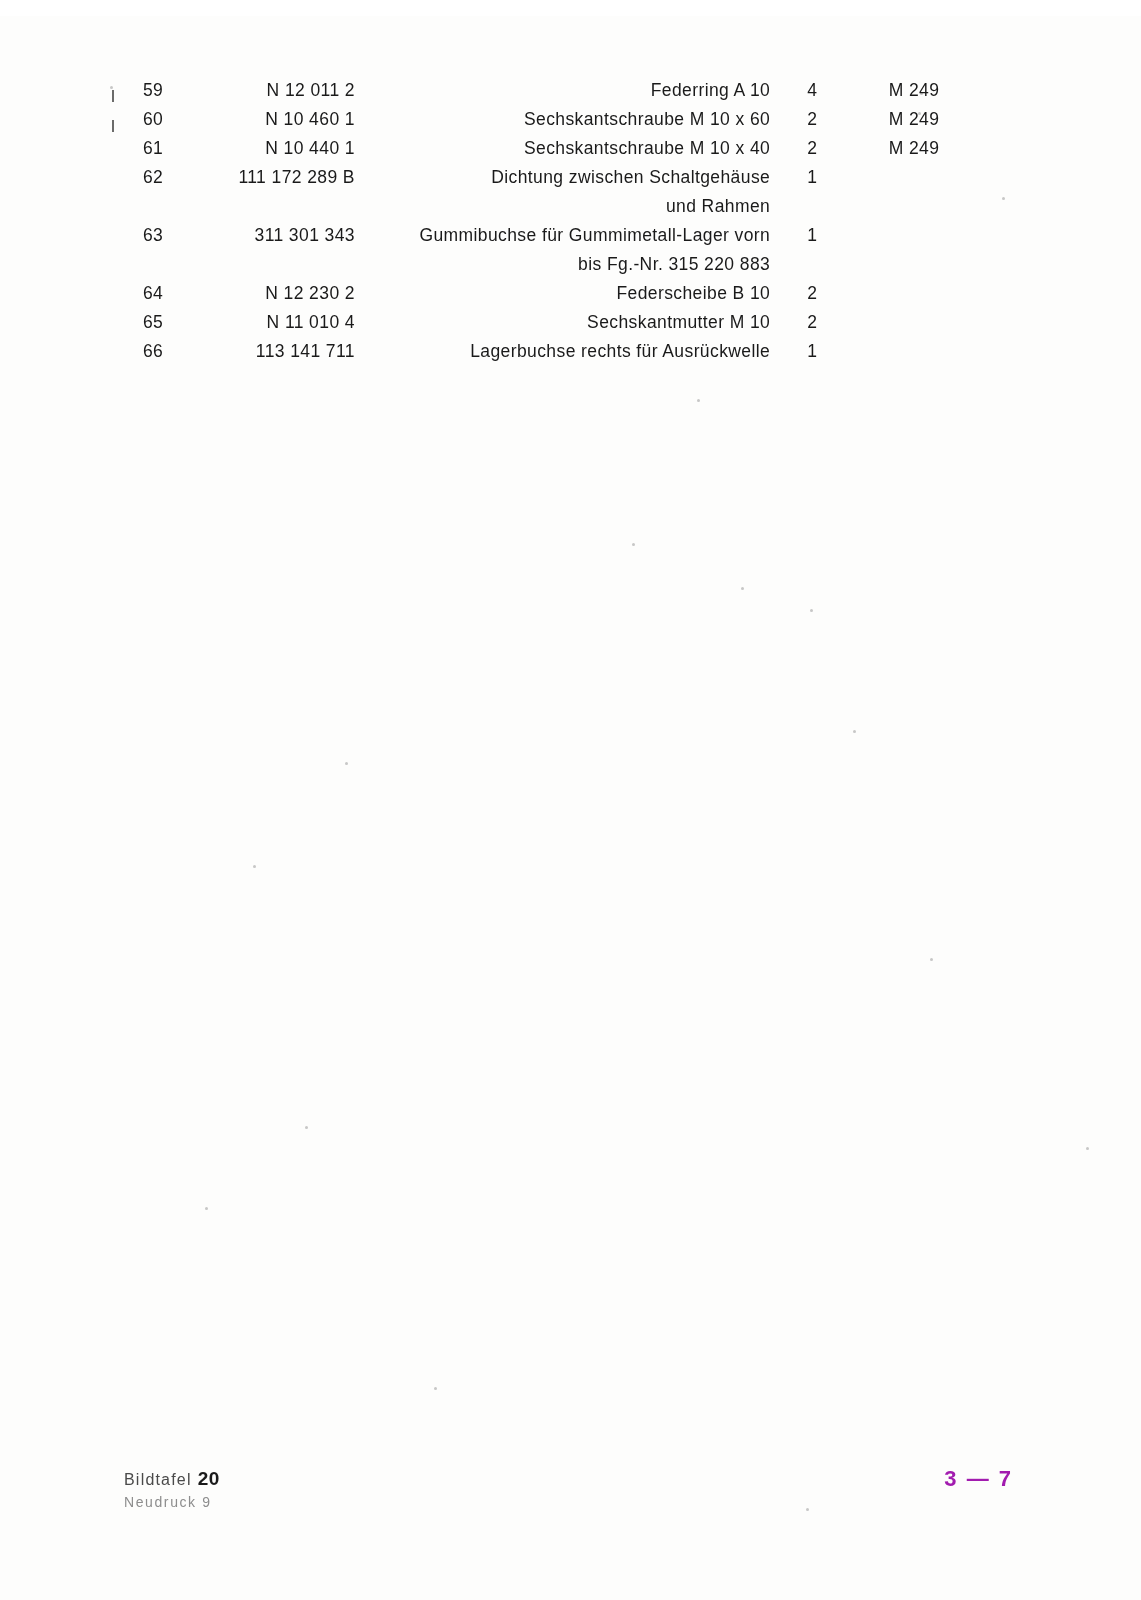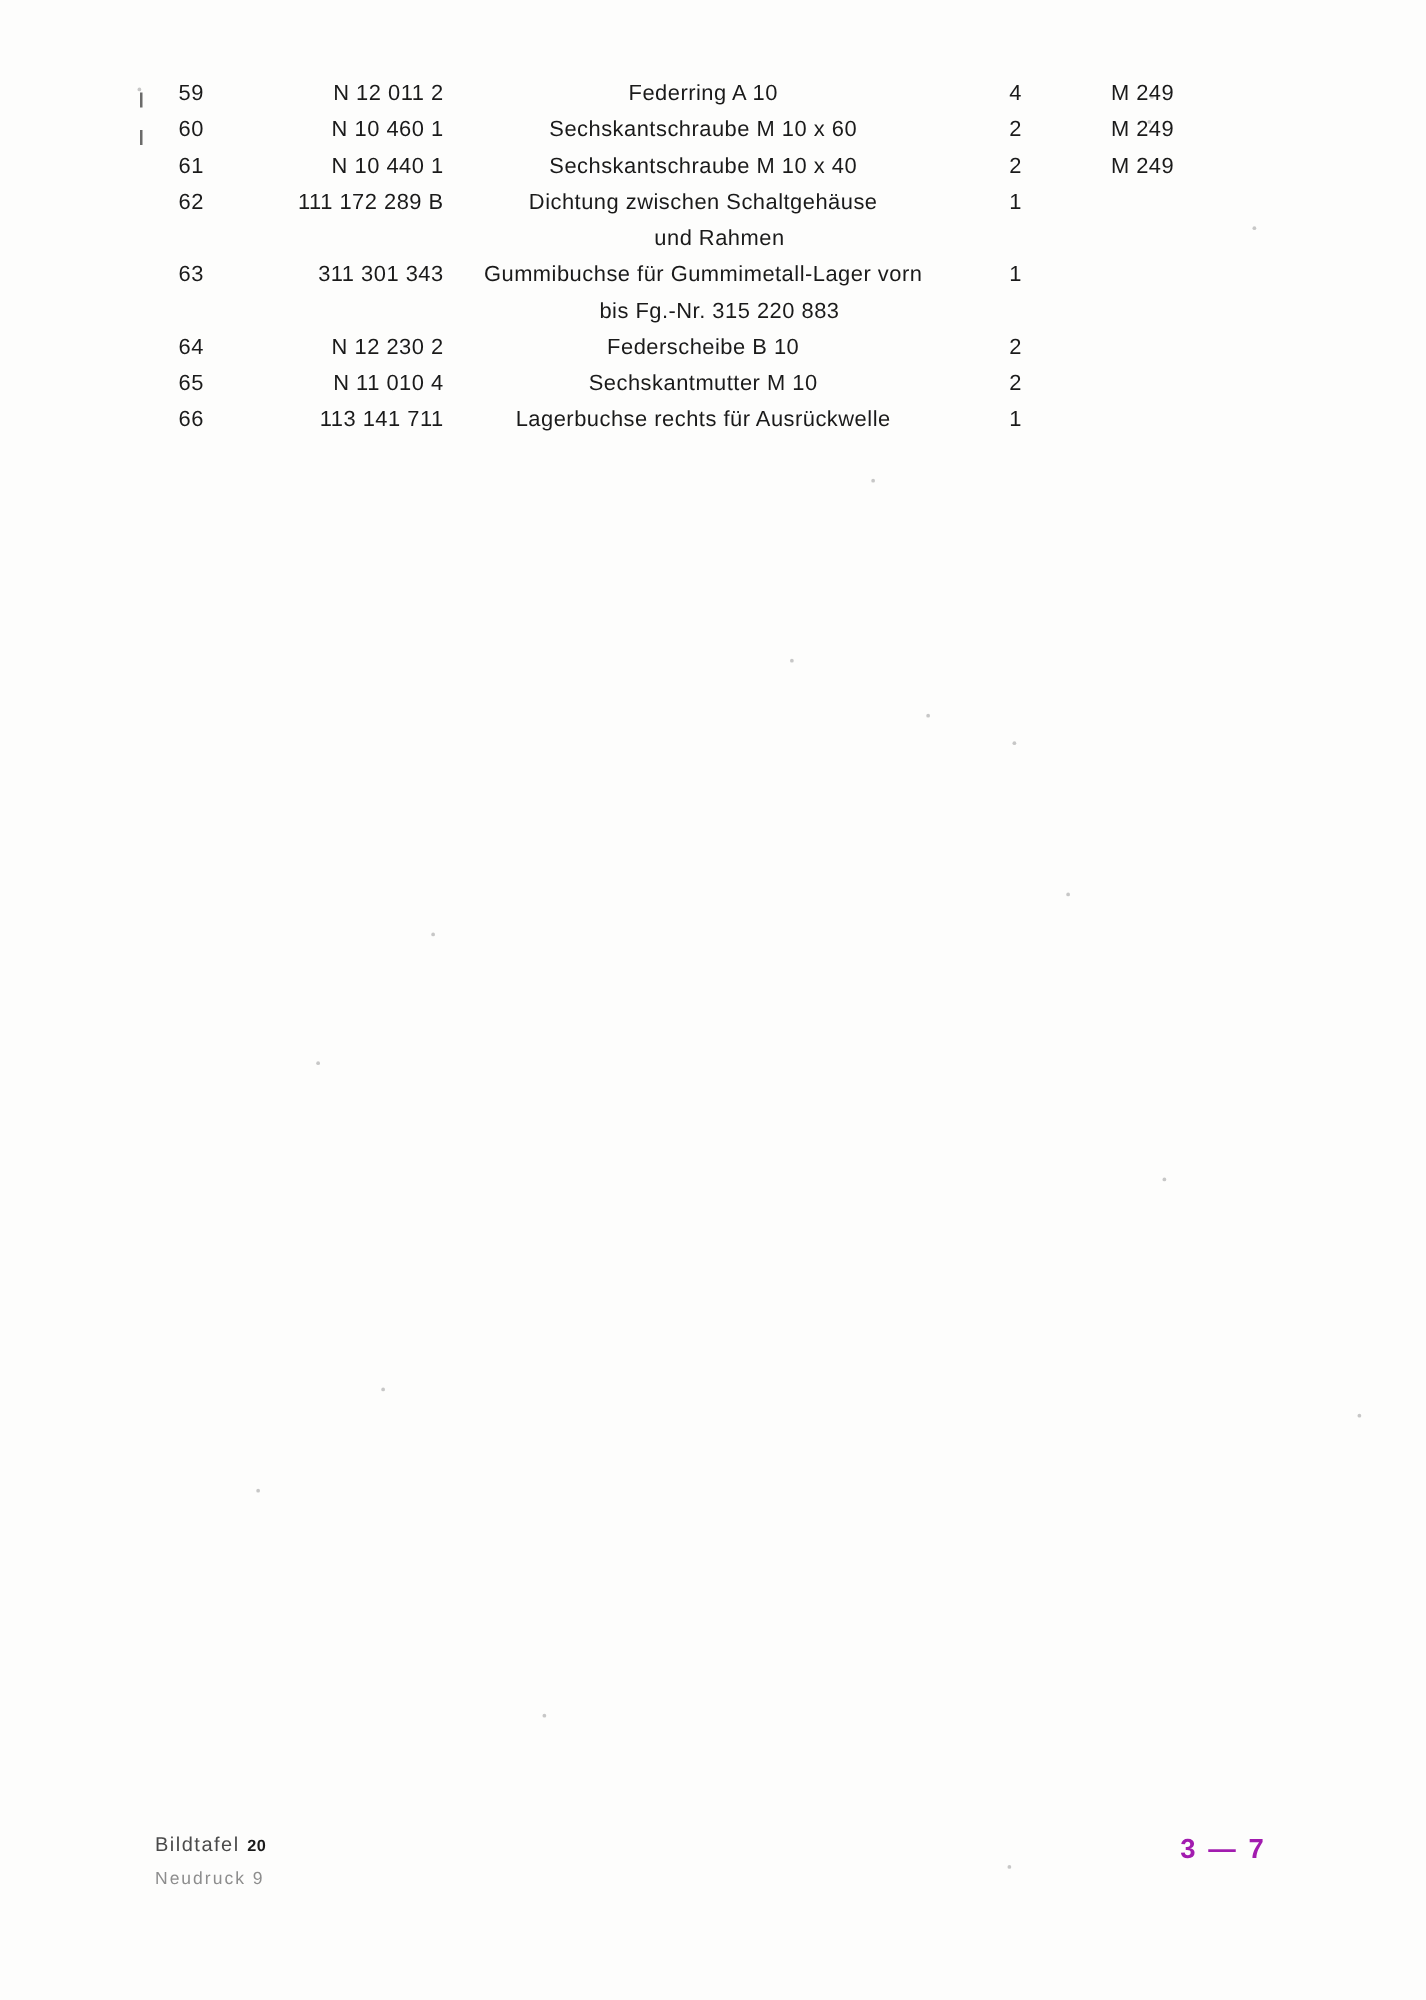--- a/index.html
+++ b/index.html
@@ -14,20 +14,21 @@
     font-family: "Liberation Sans", sans-serif;
     color: #1d1d1d;
     overflow: hidden;
   }
 
   
   .page {
     position: absolute;
     inset: 0;
     background: #fdfdfc;
+    margin-top: 16px;
   }
 
   .parts-table {
     position: absolute;
     top: 60px;
     left: 104px;
     width: 900px;
     border-collapse: collapse;
   }
   .parts-table td {
@@ -44,21 +45,21 @@
     width: 62px;
     text-align: right;
     padding-right: 18px !important;
   }
   .col-partno {
     width: 178px;
     text-align: right;
   }
   .col-desc {
     width: 420px;
-    text-align: center;
+    text-align: right;
   }
   .col-qty {
     width: 90px;
     text-align: center;
   }
   .col-note {
     width: 120px;
     text-align: left;
     padding-left: 34px !important;
   }
@@ -96,21 +97,21 @@
   .footer-left {
     position: absolute;
     left: 124px;
     top: 0;
     font-size: 16px;
     letter-spacing: 1.2px;
     color: #4a4a4a;
   }
   .footer-left .plate-num {
     font-weight: 700;
-    font-size: 13px;
+    font-size: 19px;
     color: #1a1a1a;
     letter-spacing: 0.5px;
     margin-left: 6px;
   }
   .footer-left-sub {
     position: absolute;
     left: 124px;
     top: 26px;
     font-size: 14px;
     letter-spacing: 1.6px;

